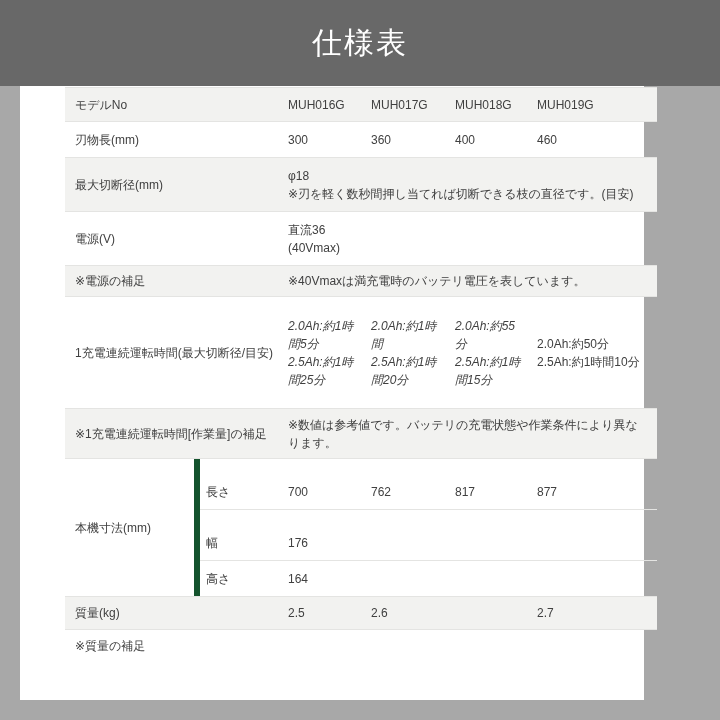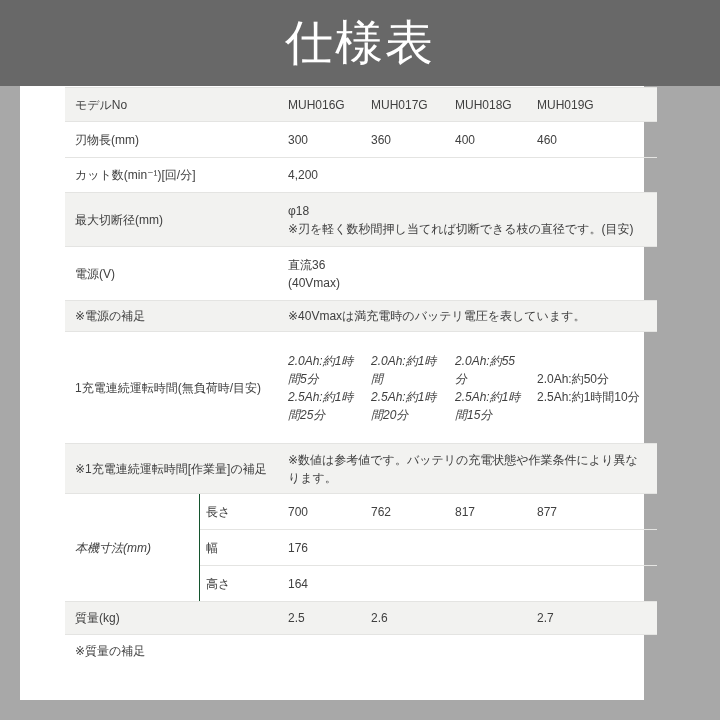--- a/index.html
+++ b/index.html
@@ -8,21 +8,21 @@
     background:#a8a8a8;
     font-family:"Liberation Sans","DejaVu Sans",sans-serif;
     color:#404040; font-size:12px; line-height:18px;
     -webkit-font-smoothing:antialiased;
   }
   .banner {
     width:720px; height:86px; background:#686868;
     display:flex; align-items:center; justify-content:center;
   }
   .banner-title {
-    color:#ffffff; font-size:48px; letter-spacing:2px; font-weight:400;
+    color:#ffffff; font-size:30px; letter-spacing:2px; font-weight:400;
   }
   .page { width:720px; height:634px; background:#a8a8a8; }
   .card {
     margin-left:20px; width:624px; height:614px; background:#ffffff;
     box-sizing:border-box; padding:1px 0 0 45px;
   }
   .spec-table { width:592px; border-top:1px solid #e4e4e2; }
   .row {
     display:grid; grid-template-columns:223px 83px 84px 82px 1fr;
     align-items:center; border-bottom:1px solid #e4e4e2;
@@ -34,28 +34,28 @@
   .h34{min-height:34px} .h36{min-height:36px} .h35{min-height:35px}
   .h54{min-height:54px} .h31{min-height:31px} .h112{min-height:112px}
   .h50{min-height:50px} .h33{min-height:33px} .h32{min-height:32px}
   .rt-cell { padding-right:10px; align-self:center;font-style:italic; }
   .rt-cell div { word-break:break-all; }
   .note-val { padding-right:16px; }
   
   .dims { display:flex; border-bottom:1px solid #e4e4e2; }
   .dims-label {
     width:135px; box-sizing:border-box; padding-left:10px;
-    display:flex; align-items:center; border-right:1px solid #14532d;font-style:italic;
+    display:flex; align-items:center; border-right:6px solid #14532d;
   }
   .dims-rows { flex:1; }
   .dims-row {
     display:grid; grid-template-columns:88px 83px 84px 82px 1fr;
     height:35px; align-items:center;
   }
-  .dims-row.sep { border-bottom:1px solid #e4e4e2; }
+  .dims-row.sep { border-bottom:1px solid #e4e4e2;margin-top:15px; }
   .dims-sub { padding-left:6px; }
   .row.last { border-bottom:none; }
 </style>
 </head>
 <body>
 
 <div class="banner">
   <span class="banner-title">仕様表</span>
 </div>
 
@@ -73,24 +73,20 @@
 
       <div class="row h36">
         <div class="label">刃物長(mm)</div>
         <div>300</div>
         <div>360</div>
         <div>400</div>
         <div>460</div>
       </div>
 
 
-      <div class="row h35">
-        <div class="label">カット数(min⁻¹)[回/分]</div>
-        <div class="full">4,200</div>
-      </div>
 
       <div class="row striped h54">
         <div class="label">最大切断径(mm)</div>
         <div class="full">
           <div>φ18</div>
           <div>※刃を軽く数秒間押し当てれば切断できる枝の直径です。(目安)</div>
         </div>
       </div>
 
       <div class="row h54">
@@ -100,21 +96,21 @@
           <div>(40Vmax)</div>
         </div>
       </div>
 
       <div class="row striped h31">
         <div class="label">※電源の補足</div>
         <div class="full note-val">※40Vmaxは満充電時のバッテリ電圧を表しています。</div>
       </div>
 
       <div class="row h112">
-        <div class="label">1充電連続運転時間(無負荷時/目安)</div>
+        <div class="label">1充電連続運転時間(最大切断径/目安)</div>
         <div class="rt-cell">
           <div>2.0Ah:約1時間5分</div>
           <div>2.5Ah:約1時間25分</div>
         </div>
         <div class="rt-cell">
           <div>2.0Ah:約1時間</div>
           <div>2.5Ah:約1時間20分</div>
         </div>
         <div class="rt-cell">
           <div>2.0Ah:約55分</div>

